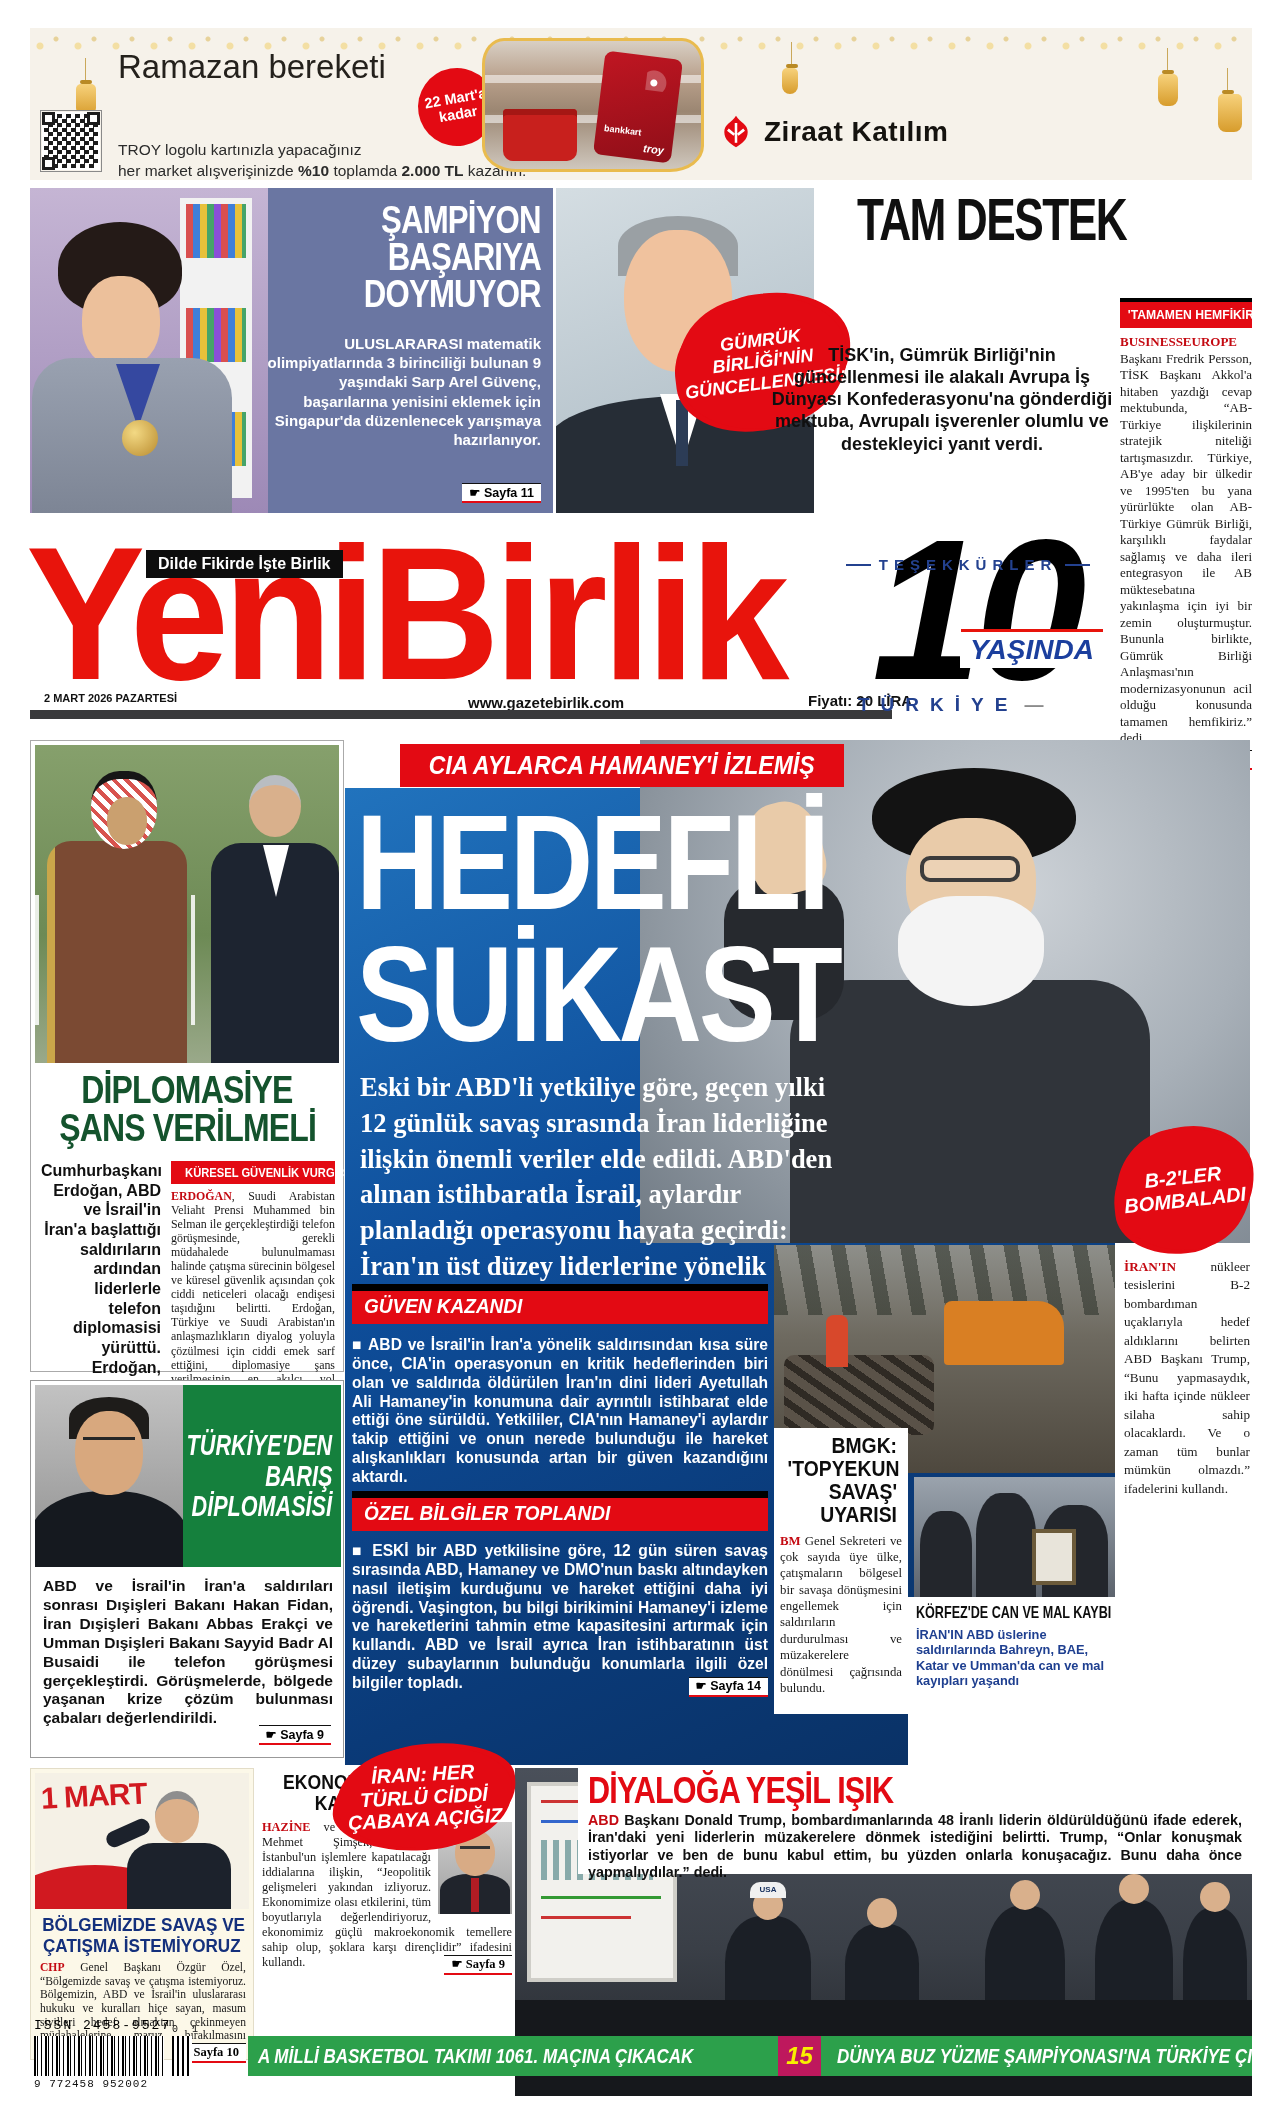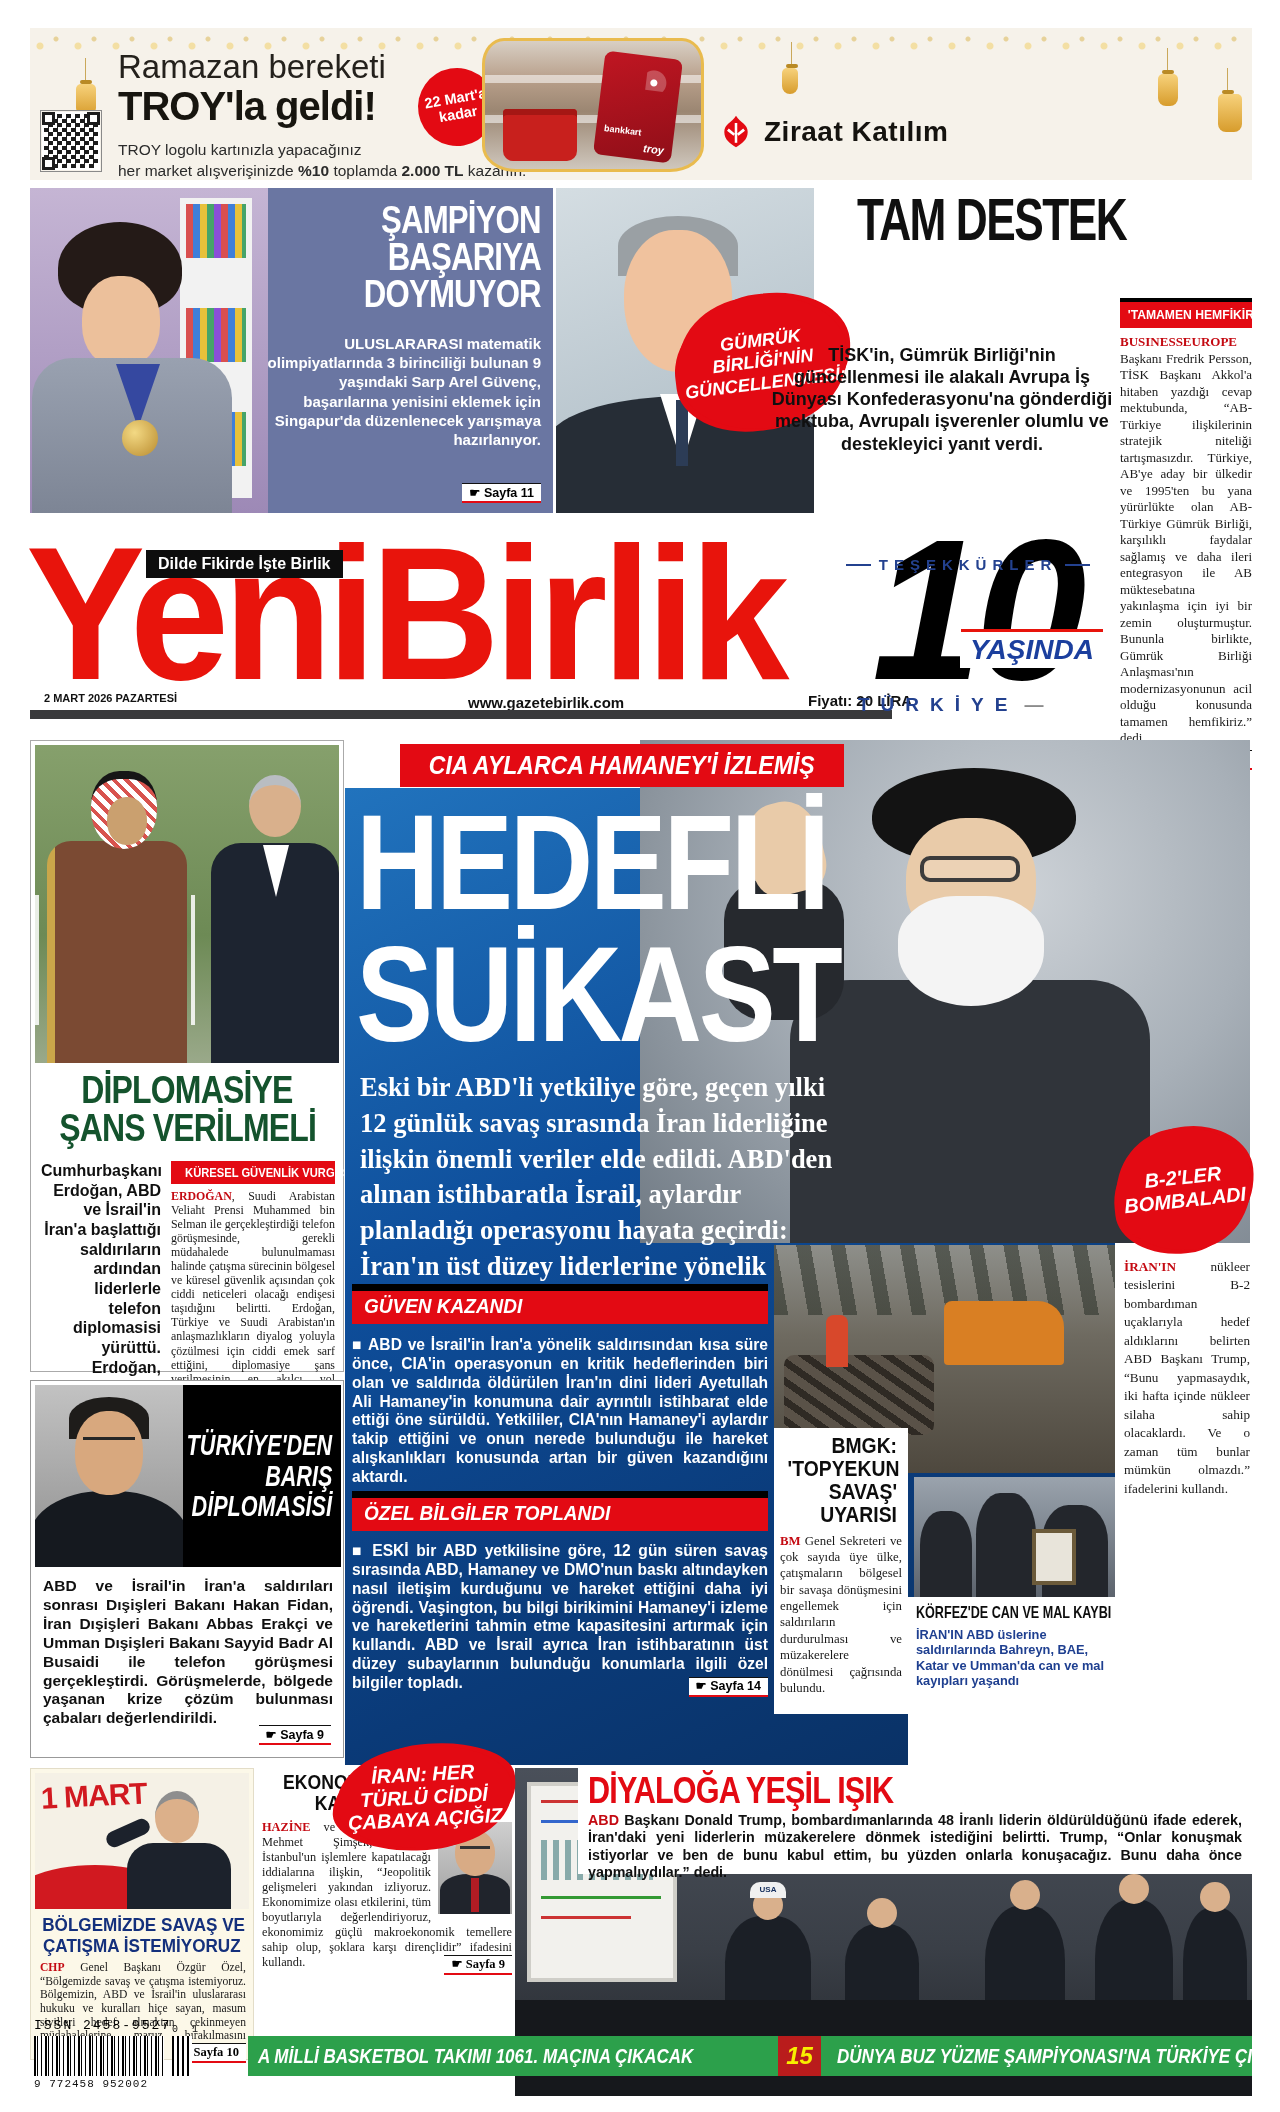--- a/index.html
+++ b/index.html
@@ -93,21 +93,21 @@
 .dip-colb{width:164px}
 .ribbon{background:#e30a13;color:#fff;font-weight:800;font-size:13px;text-align:center;padding:4px 0;white-space:nowrap}
 .dip-body{margin-top:5px;font-size:11.9px;line-height:1.18;text-align:justify;color:#191919}
 
 .peace{left:30px;top:1380px;width:314px;height:378px;border:1px solid #999;background:#fff}
 .peace-photo{left:4px;top:4px;width:148px;height:182px;background:linear-gradient(180deg,#c2c2c2,#8f8f8f)}
 .fid-hair{left:34px;top:12px;width:80px;height:42px;background:#1e1c1a;border-radius:50% 50% 0 0}
 .fid-face{left:40px;top:26px;width:68px;height:84px;background:#d8a87e;border-radius:46%}
 .fid-glass{left:48px;top:52px;width:52px;height:12px;border-top:3px solid #262626}
 .fid-suit{left:-6px;top:106px;width:160px;height:80px;background:#15191f;border-radius:46% 46% 0 0/60% 60% 0 0}
-.peace-hbox{left:152px;top:4px;width:158px;height:182px;background:#000000;color:#fff;display:flex;flex-direction:column;justify-content:center;align-items:flex-end;padding-right:9px;font-weight:800;font-size:30px;line-height:1.02;font-style:italic}
+.peace-hbox{left:152px;top:4px;width:158px;height:182px;background:#15803d;color:#fff;display:flex;flex-direction:column;justify-content:center;align-items:flex-end;padding-right:9px;font-weight:800;font-size:30px;line-height:1.02;font-style:italic}
 .peace-b{left:12px;top:196px;width:290px;font-weight:700;font-size:15.5px;line-height:1.22;text-align:justify;color:#101010}
 .peace-chip{position:absolute;right:12px;bottom:12px}
 
 .bluebox{left:345px;top:788px;width:770px;height:977px;background:linear-gradient(155deg,#2173bd 0%,#0e4e9b 38%,#0a3a78 72%,#0a2f60 100%)}
 .kham{left:640px;top:740px;width:610px;height:503px;background:radial-gradient(circle at 62% 30%,#cdd2d7 0%,#a8b0b8 45%,#707a84 100%)}
 .kh-turban{left:232px;top:28px;width:204px;height:96px;background:#131313;border-radius:50% 50% 46% 46%}
 .kh-face{left:266px;top:78px;width:130px;height:130px;background:#e9cba9;border-radius:46%}
 .kh-glass{left:280px;top:116px;width:100px;height:26px;border:4px solid #3c3c3c;border-radius:10px;background:rgba(255,255,255,.15)}
 .kh-beard{left:258px;top:156px;width:146px;height:110px;background:#f4f4f4;border-radius:40% 40% 50% 50%}
 .kh-robe{left:150px;top:240px;width:360px;height:263px;background:#30343a;border-radius:60px 60px 0 0}
@@ -166,39 +166,38 @@
 .dlg-h{color:#e30a13;font-weight:800;font-size:36px;line-height:1;letter-spacing:-1px}
 .dlg-b{margin-top:3px;font-weight:700;font-size:14.3px;line-height:1.22;color:#101010;text-align:justify}
 
 .issn{left:34px;top:2018px;font-family:"Liberation Mono",monospace;font-size:13px;letter-spacing:2px;color:#000}
 .barcode{left:34px;top:2036px;width:130px;height:40px;background:repeating-linear-gradient(90deg,#000 0 2px,#fff 2px 3px,#000 3px 4px,#fff 4px 7px,#000 7px 8px,#fff 8px 11px)}
 .bdigits{left:34px;top:2078px;font-family:"Liberation Mono",monospace;font-size:11px;letter-spacing:1px}
 .smallcode{left:172px;top:2036px;width:20px;height:40px;background:repeating-linear-gradient(90deg,#000 0 2px,#fff 2px 5px)}
 .smalldigits{left:172px;top:2024px;font-family:"Liberation Mono",monospace;font-size:10px;letter-spacing:4px}
 .greenbar{left:248px;top:2036px;width:1004px;height:40px;background:#2ca04b;display:flex;align-items:center;padding:0 10px;gap:8px;z-index:2}
 .sport{color:#fff;font-style:italic;font-weight:800;font-size:20px;white-space:nowrap}
-.pnum{background:#b91c1c;color:#f8ef00;font-style:italic;font-weight:800;font-size:24px;padding:2px 8px;line-height:34px;height:40px;display:flex;align-items:center}
+.pnum{background:#be185d;color:#f8ef00;font-style:italic;font-weight:800;font-size:24px;padding:2px 8px;line-height:34px;height:40px;display:flex;align-items:center}
 .gsep{width:16px;height:40px;background:#9fd8ae}
 </style>
 </head>
 <body>
 
 <div class="abs ad">
   <div class="abs garland"></div>
   <div class="lantern" style="left:46px;top:56px"></div>
   <div class="lantern" style="left:752px;top:40px;width:16px;height:26px"></div>
   <div class="lantern" style="left:1128px;top:46px"></div>
   <div class="lantern" style="left:1188px;top:66px;width:24px;height:38px"></div>
   <div class="abs qr">
     <i style="left:-2px;top:-2px"></i>
       <i style="right:-2px;top:-2px"></i>
       <i style="left:-2px;bottom:-2px"></i>
   </div>
   <div class="abs ad-t1">Ramazan bereketi</div>
-  <div class="abs ad-t2">TROY'la geldi!</div>
   <div class="abs ad-body">
     <span>TROY logolu kartınızla yapacağınız</span><br>
     <span>her market alışverişinizde</span>
     <b>%10</b>
     <span>toplamda</span>
     <b>2.000 TL</b>
     <span>kazanın.</span>
   </div>
   <div class="abs ad-badge">22 Mart'a kadar</div>
   <div class="abs market">

